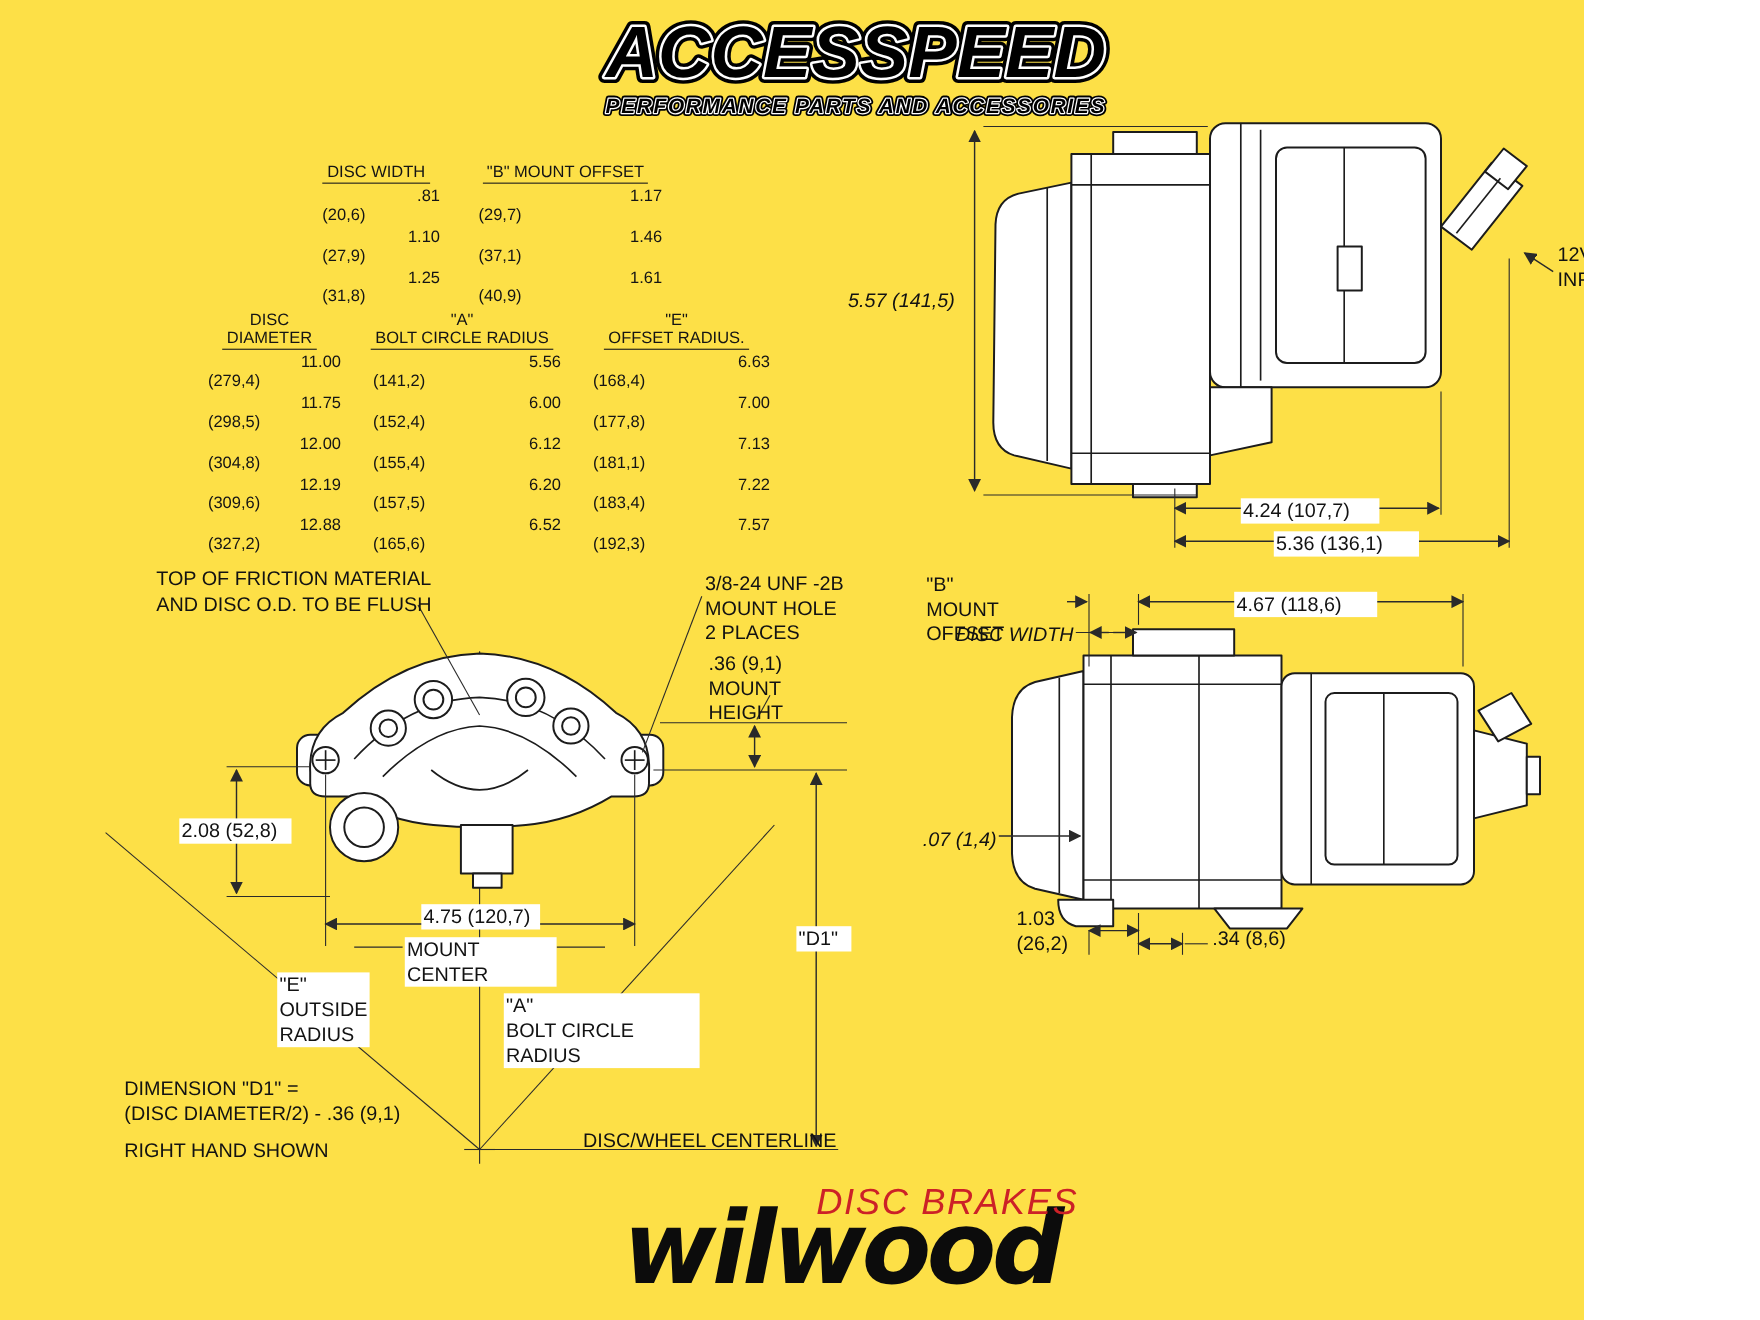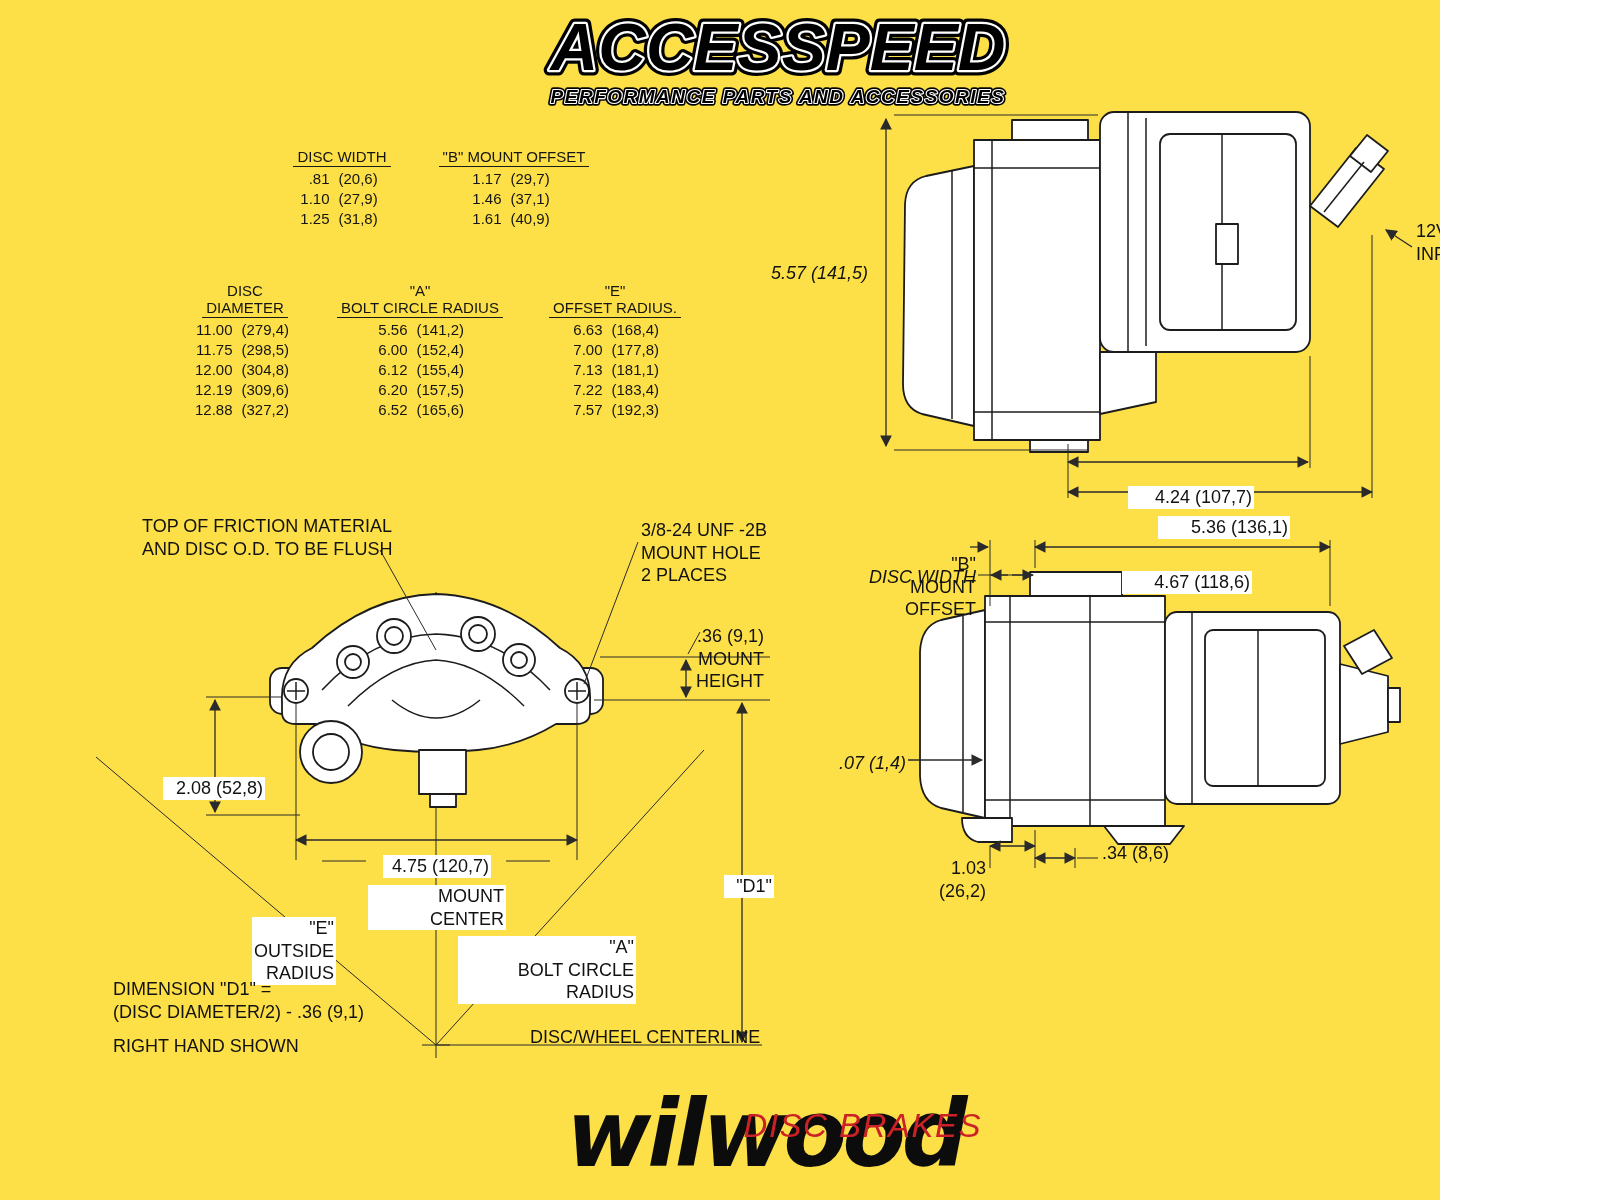--- a/index.html
+++ b/index.html
@@ -7,30 +7,30 @@
           font-family:"Liberation Sans", sans-serif; color:#141414; }
   #art { position:absolute; left:0; top:0; z-index:0; }
   
   .p  { stroke:#1c1c1c; stroke-width:1.8; fill:#ffffff; stroke-linejoin:round; }
   .pn { stroke:#1c1c1c; stroke-width:1.5; fill:none; stroke-linejoin:round; }
   .d  { stroke:#2a2a2a; stroke-width:1.3; fill:none; }
   .x  { stroke:#2a2a2a; stroke-width:1;   fill:none; }
   
   .lbl { position:absolute; z-index:2; font-size:18px; line-height:1.25; color:#121212;
          white-space:pre-line; }
-  .ctr { text-align:right;margin-top:33px; }
+  .ctr { text-align:left; }
   .rt  { text-align:right;font-style:italic; }
   .bgw { background:#ffffff; padding:0 2px; }
   
   .tbl { position:absolute; z-index:2; font-size:15px; }
   .g1 { display:grid; grid-template-columns:116px 176px; column-gap:26px; row-gap:3px; }
   .g2 { display:grid; grid-template-columns:130px 180px 170px; column-gap:20px; row-gap:3px; }
   .hc { text-align:center; }
   .th { display:inline-block; border-bottom:1.6px solid #1a1a1a; padding:0 4px 1px 4px; }
-  .cell { display:flex; justify-content:center; }
+  .cell { display:flex; justify-content:center;flex-direction:column; }
   .num { min-width:46px; text-align:right; }
   .mm  { min-width:62px; text-align:left; margin-left:9px; }
   .disc-brakes { color:var(--accent,#cc2127); font-weight:normal; font-style:italic;
                  font-size:33px; letter-spacing:1.5px; }
 </style>
 </head>
 <body>
 
 <div id="page">
 

